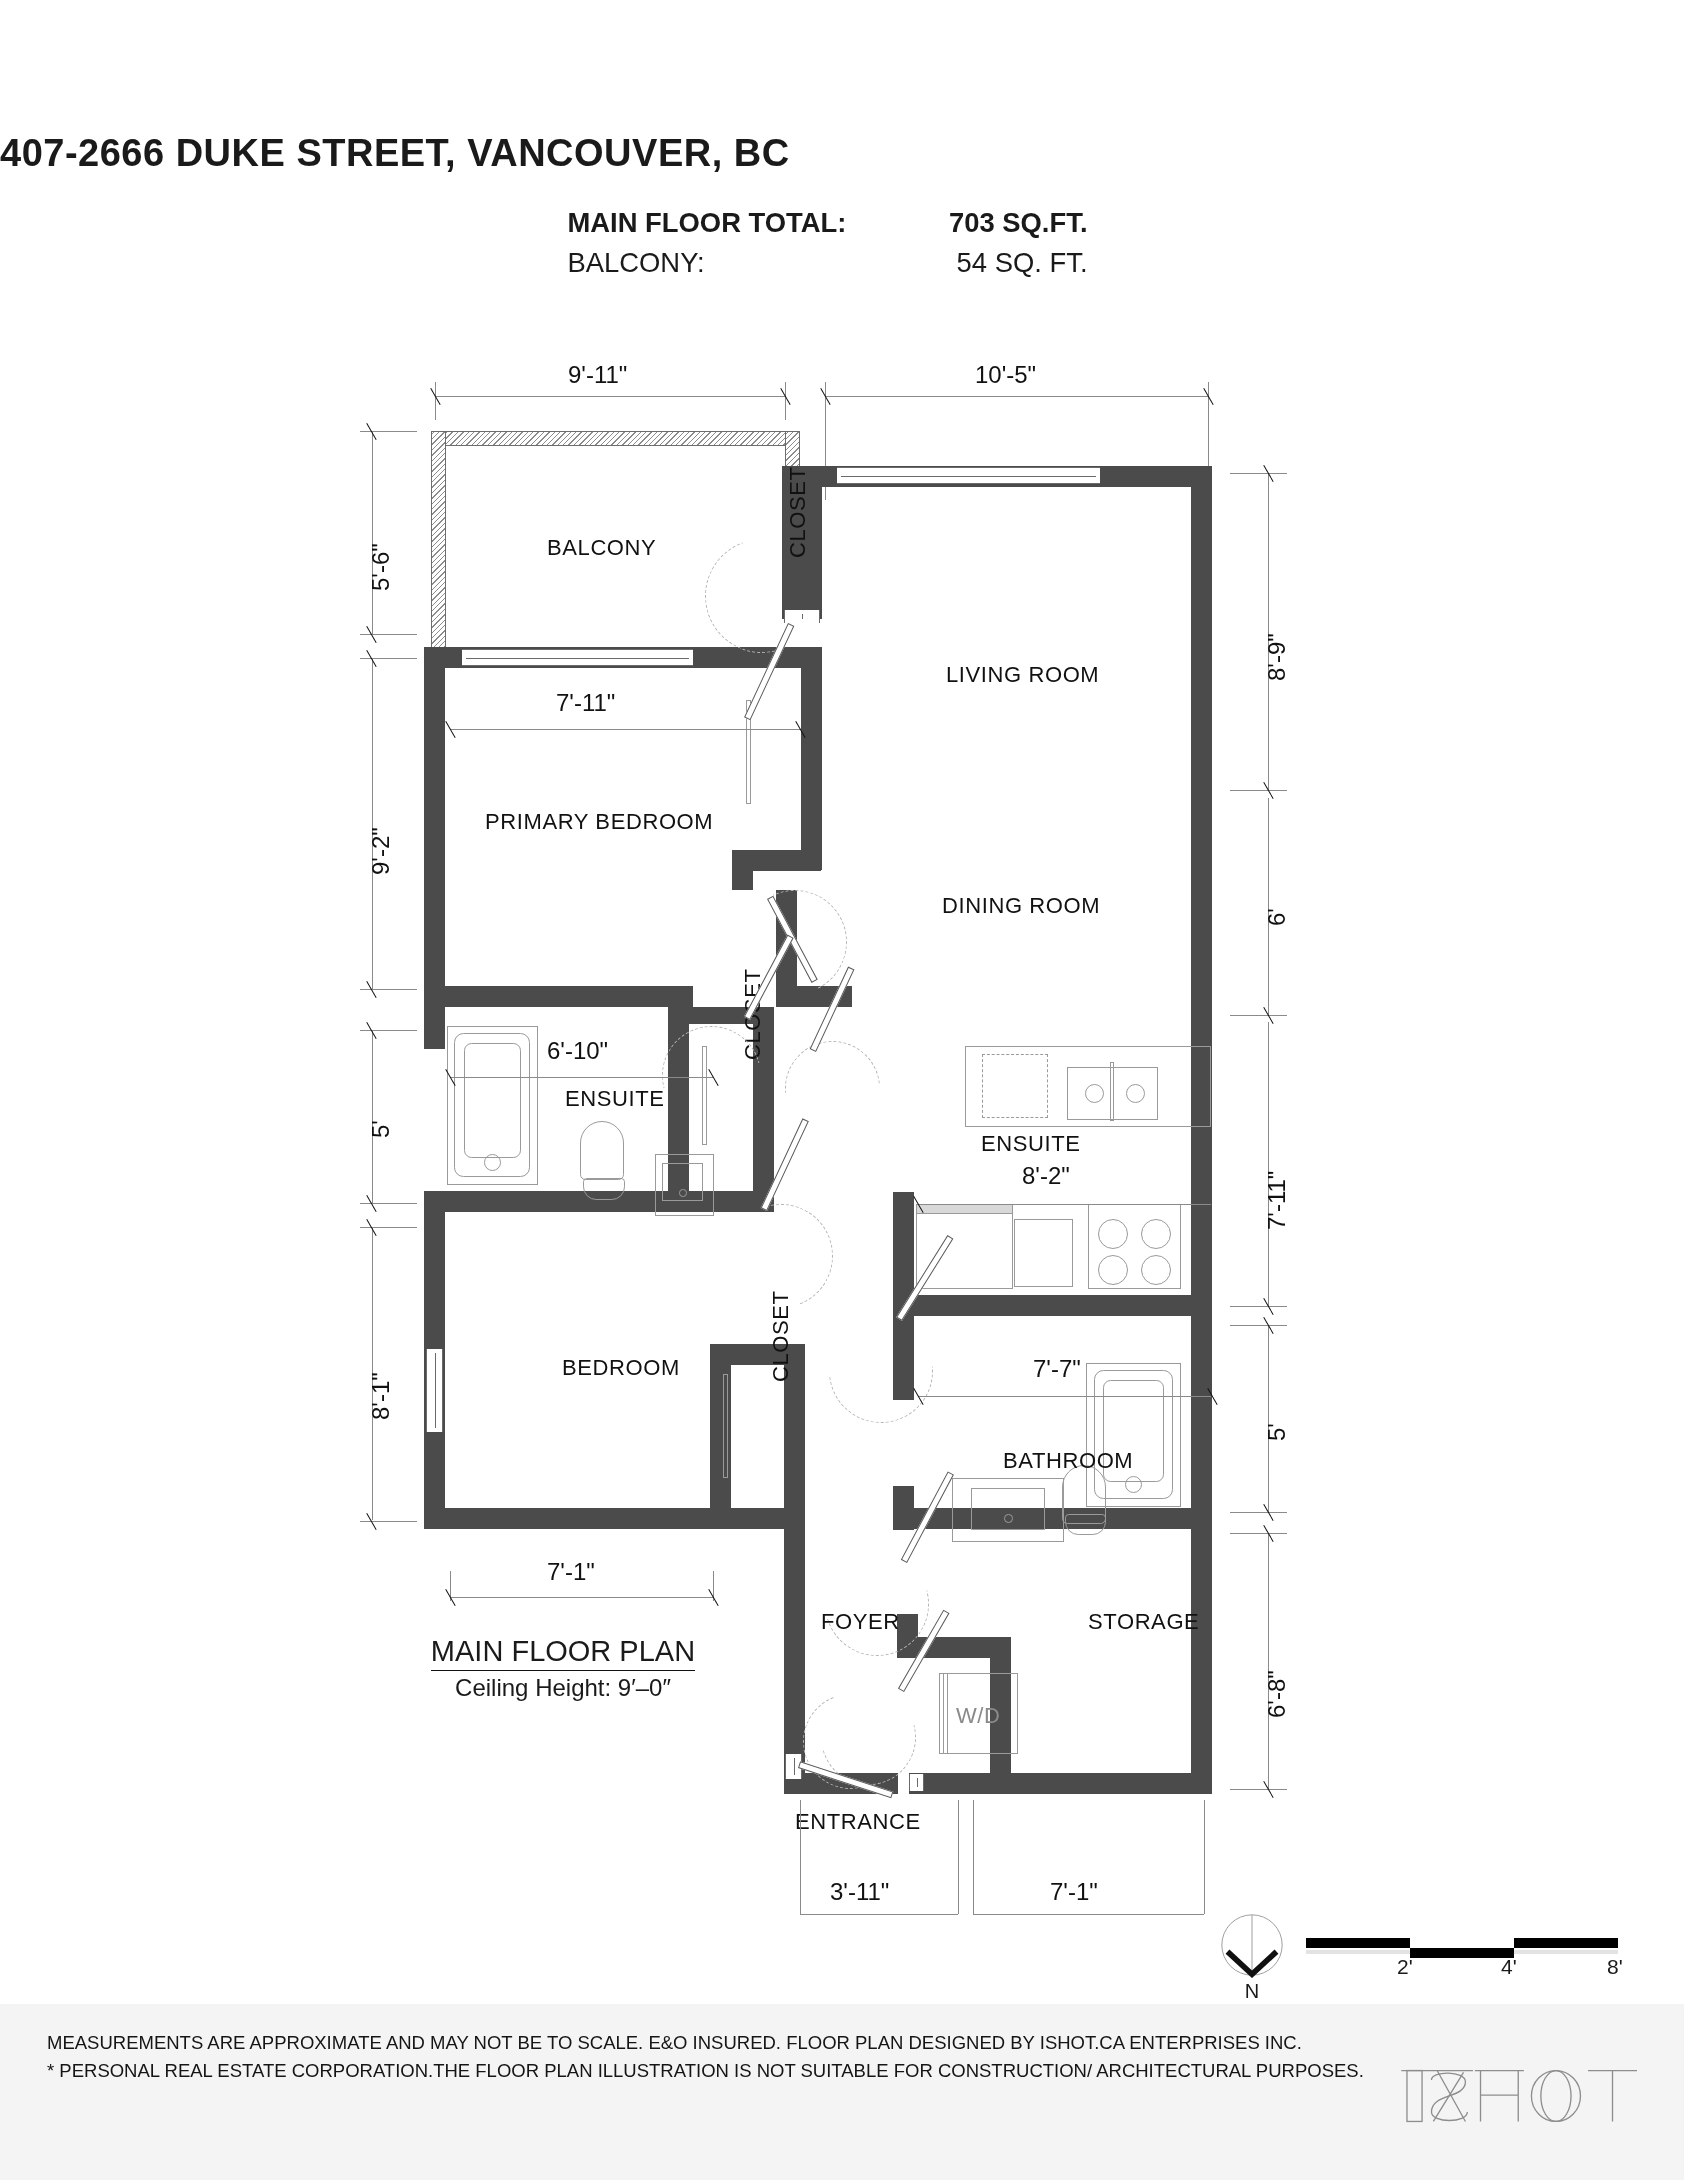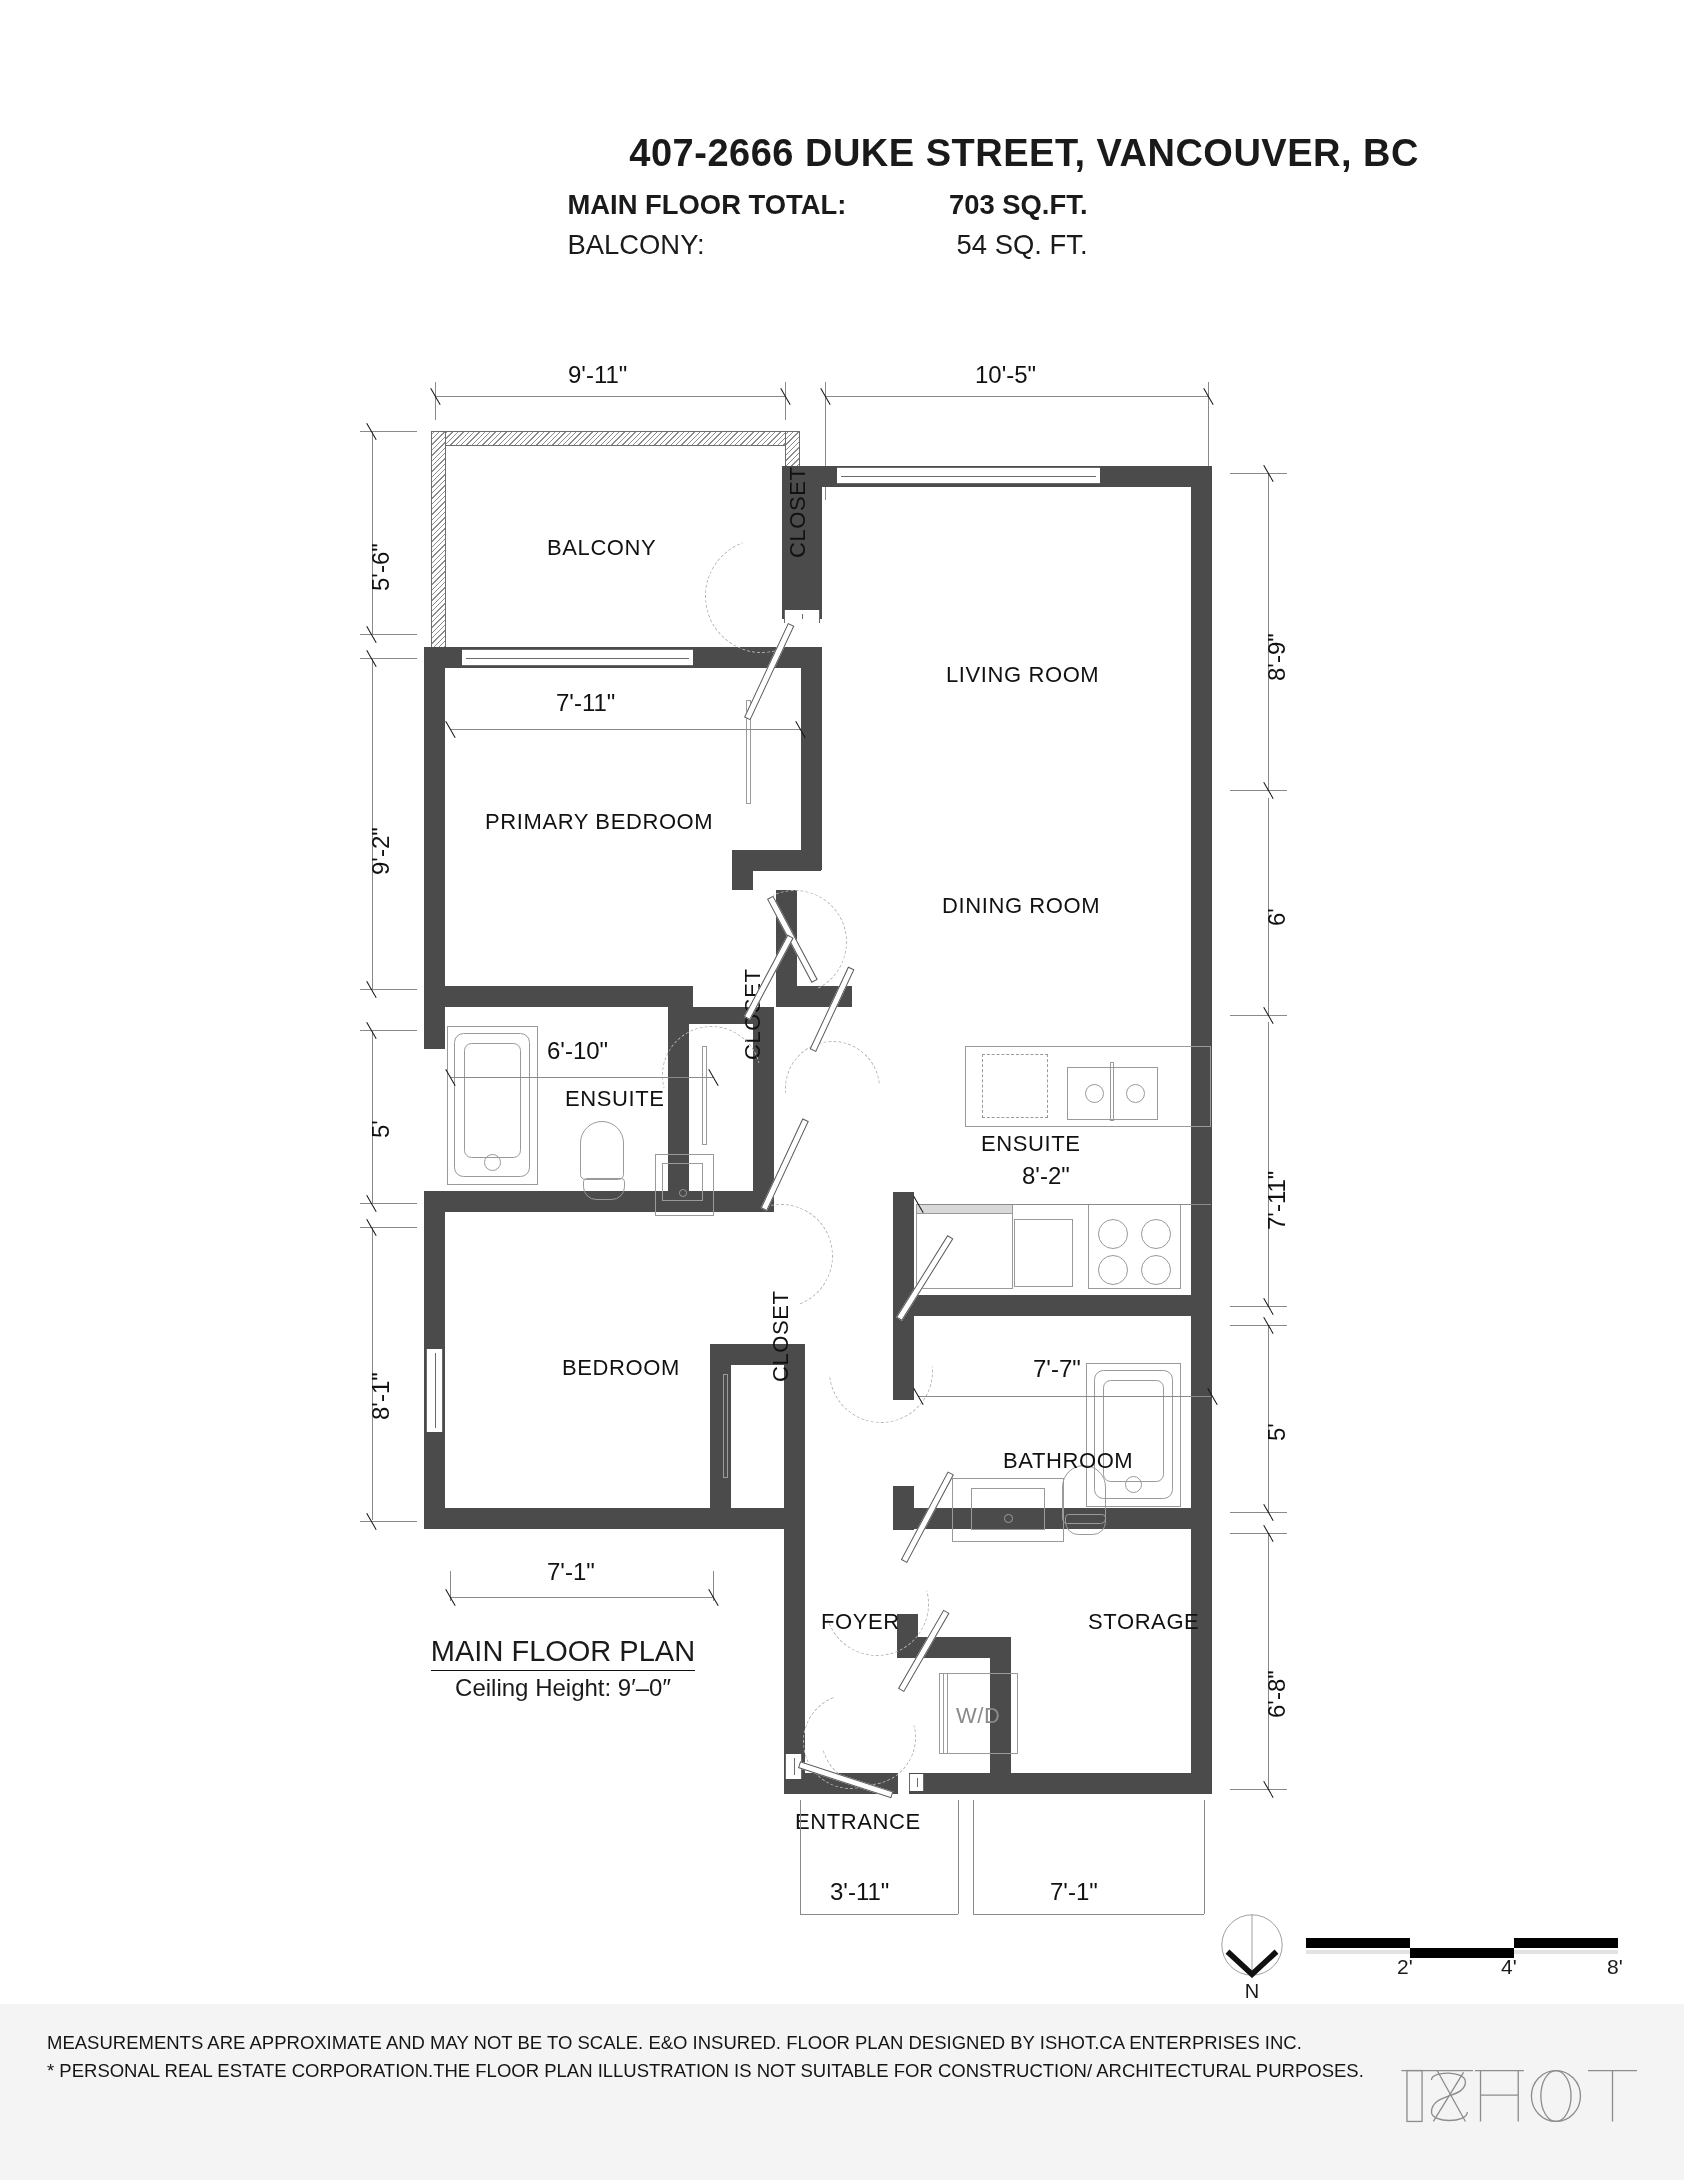--- a/index.html
+++ b/index.html
@@ -5,25 +5,25 @@
 <style>
   html,body{margin:0;padding:0;background:#ffffff;}
   body{
     width:1685px;height:2180px;position:relative;overflow:hidden;
     font-family:"Liberation Sans", sans-serif;color:#1a1a1a;
   }
   .abs{position:absolute;}
 
   
   #header-title{
-    left:0;top:132px;width:1419px;text-align:right;
+    left:0;top:132px;width:1419px;text-align:left;
     font-size:38px;font-weight:bold;letter-spacing:0.5px;
   }
   #summary{
-    left:0;top:185px;width:1655px;text-align:center;font-size:0;
+    left:0;top:203px;width:1655px;text-align:center;font-size:0;
   }
   .sum-row{display:block;height:40px;line-height:40px;font-size:0;}
   .sum-label{display:inline-block;width:293px;text-align:left;font-size:27.4px;}
   .sum-label.b{font-weight:bold;}
   .sum-value{display:inline-block;width:227px;text-align:right;font-size:27.4px;}
   .sum-value.b{font-weight:bold;}
   .sum-inner{display:inline-block;}
 
   
   #plan{left:0;top:0;width:1685px;height:2180px;}

